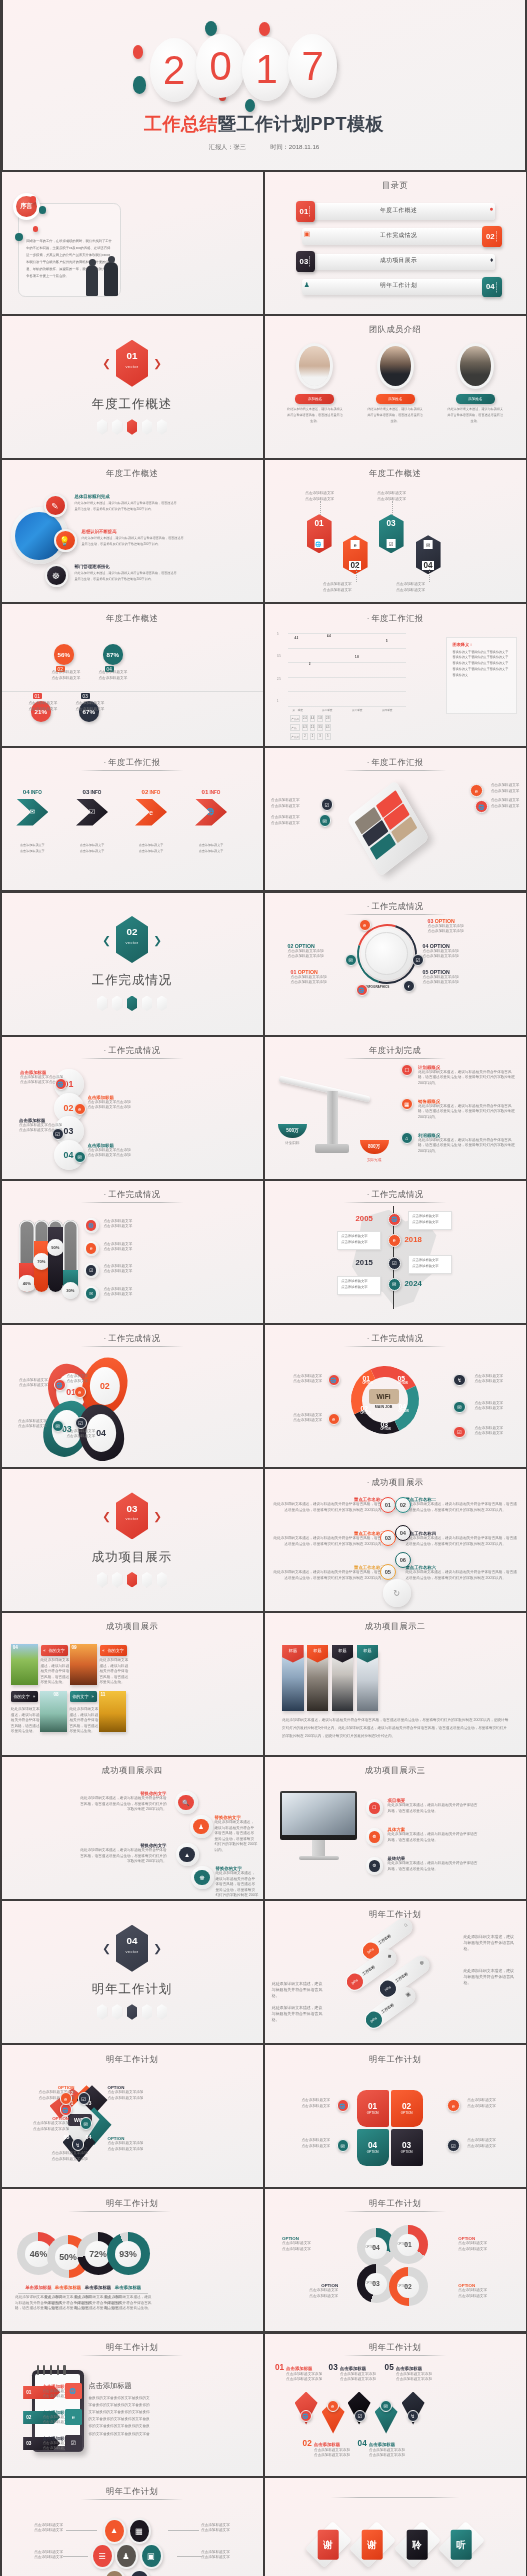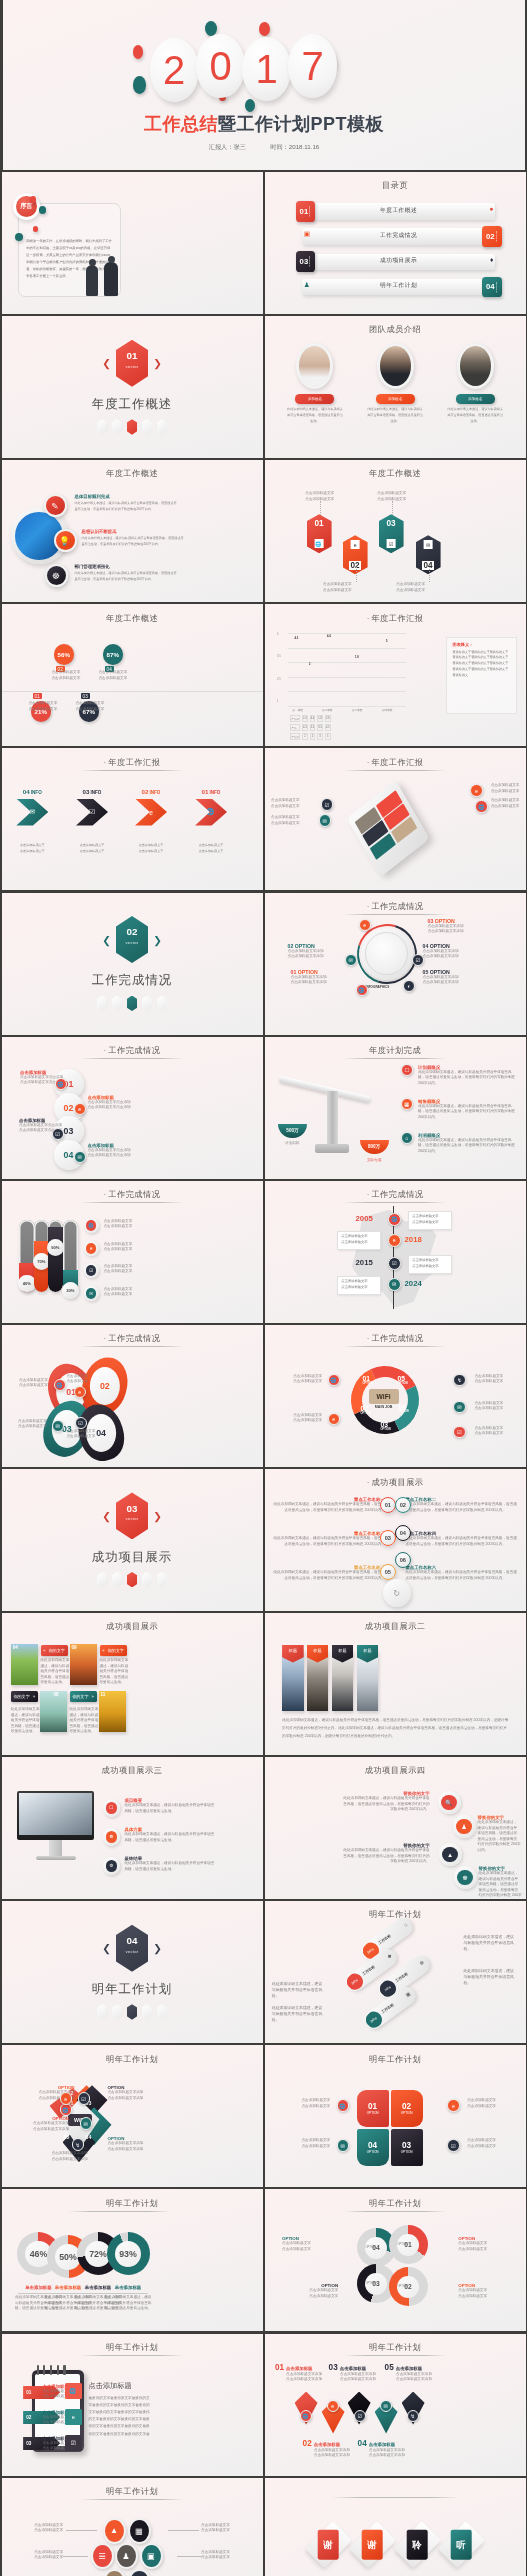--- a/index.html
+++ b/index.html
@@ -1148,20 +1148,53 @@
       <div class="gimg g-pen" style="left:42px;top:37px;width:21.6px;height:61px"></div>
       <div class="tagpin" style="left:42px;top:32px;background:linear-gradient(145deg,#fb6134,#dd3a14)">标题</div>
       <div class="gimg g-call" style="left:67px;top:37px;width:21.6px;height:61px"></div>
       <div class="tagpin" style="left:67px;top:32px;background:linear-gradient(145deg,#3b3642,#15121a)">标题</div>
       <div class="gimg g-doc" style="left:92px;top:37px;width:21.6px;height:61px"></div>
       <div class="tagpin" style="left:92px;top:32px;background:linear-gradient(145deg,#2d8e8a,#175856)">标题</div>
       <div class="tt" style="position:absolute;left:17.5px;right:16.5px;top:104px;line-height:2.2">此处添加详细文本描述，建议与标题相关并符合整体语言风格，语言描述尽量简洁生动，尽量将每页幻灯片的字数控制在 200字以内，据统计每页幻灯片的最好控制在5分钟之内。此处添加详细文本描述，建议与标题相关并符合整体语言风格，语言描述尽量简洁生动，尽量将每页幻灯片的字数控制在 200字以内，据统计每页幻灯片的最好控制在5分钟之内。</div>
     </div>
 
     <div class="slide">
+      <div class="s-title">成功项目展示四</div>
+      <div class="s-rule"></div>
+      <div class="lgi" style="left:173px;top:34px;width:23px;height:23px">
+          <i style="background:#e8493f;width:15.5px;height:15.5px;font-size:6.2px">🔍</i>
+        </div>
+      <div style="position:absolute;left:77px;top:34px;width:88px;text-align:right">
+        <div class="tt-h red">替换你的文字</div>
+        <div class="tt">此处添加详细文本描述，建议与标题相关并符合整体语言风格，语言描述尽量简洁生动，尽量将每页幻灯片的字数控制在 200字以内。</div>
+      </div>
+      <div class="lgi" style="left:188px;top:58px;width:23px;height:23px">
+          <i style="background:#f2572c;width:15.5px;height:15.5px;font-size:6.2px">♟</i>
+        </div>
+      <div style="position:absolute;left:213px;top:58px;width:43px">
+        <div class="tt-h orange">替换你的文字</div>
+        <div class="tt">此处添加详细文本描述，建议与标题相关并符合整体语言风格，语言描述尽量简洁生动，尽量将每页幻灯片的字数控制在 200字以内。</div>
+      </div>
+      <div class="lgi" style="left:174px;top:86px;width:23px;height:23px">
+          <i style="background:#2a3140;width:15.5px;height:15.5px;font-size:6.2px">▲</i>
+        </div>
+      <div style="position:absolute;left:77px;top:86px;width:88px;text-align:right">
+        <div class="tt-h dark">替换你的文字</div>
+        <div class="tt">此处添加详细文本描述，建议与标题相关并符合整体语言风格，语言描述尽量简洁生动，尽量将每页幻灯片的字数控制在 200字以内。</div>
+      </div>
+      <div class="lgi" style="left:189px;top:109px;width:23px;height:23px">
+          <i style="background:#1f6f6d;width:15.5px;height:15.5px;font-size:6.2px">☸</i>
+        </div>
+      <div style="position:absolute;left:214px;top:109px;width:43px">
+        <div class="tt-h teal">替换你的文字</div>
+        <div class="tt">此处添加详细文本描述，建议与标题相关并符合整体语言风格，语言描述尽量简洁生动，尽量将每页幻灯片的字数控制在 200字以内。</div>
+      </div>
+    </div>
+
+    <div class="slide">
       <div class="s-title">成功项目展示三</div>
       <div class="s-rule" style="left:66px;transform:none;"></div>
       <div class="monitor">
         <div class="mon-screen">
             <i></i>
           </div>
           <div class="mon-neck"></div>
           <div class="mon-base"></div>
       </div>
       <div class="lgi" style="left:101px;top:42px;width:17.5px;height:17.5px">
@@ -1177,53 +1210,20 @@
       <div style="position:absolute;left:123px;top:70px;width:93px">
         <div class="tt-h orange">具体方案</div>
         <div class="tt">此处添加详细文本描述，建议与标题相关并符合整体语言风格，语言描述尽量简洁生动。</div>
       </div>
       <div class="lgi" style="left:101px;top:100px;width:17.5px;height:17.5px">
           <i style="background:#2a3140;width:11.3px;height:11.3px">⚙</i>
         </div>
       <div style="position:absolute;left:123px;top:99px;width:93px">
         <div class="tt-h dark">最终结果</div>
         <div class="tt">此处添加详细文本描述，建议与标题相关并符合整体语言风格，语言描述尽量简洁生动。</div>
-      </div>
-    </div>
-
-    <div class="slide">
-      <div class="s-title">成功项目展示四</div>
-      <div class="s-rule"></div>
-      <div class="lgi" style="left:173px;top:34px;width:23px;height:23px">
-          <i style="background:#e8493f;width:15.5px;height:15.5px;font-size:6.2px">🔍</i>
-        </div>
-      <div style="position:absolute;left:77px;top:34px;width:88px;text-align:right">
-        <div class="tt-h red">替换你的文字</div>
-        <div class="tt">此处添加详细文本描述，建议与标题相关并符合整体语言风格，语言描述尽量简洁生动，尽量将每页幻灯片的字数控制在 200字以内。</div>
-      </div>
-      <div class="lgi" style="left:188px;top:58px;width:23px;height:23px">
-          <i style="background:#f2572c;width:15.5px;height:15.5px;font-size:6.2px">♟</i>
-        </div>
-      <div style="position:absolute;left:213px;top:58px;width:43px">
-        <div class="tt-h orange">替换你的文字</div>
-        <div class="tt">此处添加详细文本描述，建议与标题相关并符合整体语言风格，语言描述尽量简洁生动，尽量将每页幻灯片的字数控制在 200字以内。</div>
-      </div>
-      <div class="lgi" style="left:174px;top:86px;width:23px;height:23px">
-          <i style="background:#2a3140;width:15.5px;height:15.5px;font-size:6.2px">▲</i>
-        </div>
-      <div style="position:absolute;left:77px;top:86px;width:88px;text-align:right">
-        <div class="tt-h dark">替换你的文字</div>
-        <div class="tt">此处添加详细文本描述，建议与标题相关并符合整体语言风格，语言描述尽量简洁生动，尽量将每页幻灯片的字数控制在 200字以内。</div>
-      </div>
-      <div class="lgi" style="left:189px;top:109px;width:23px;height:23px">
-          <i style="background:#1f6f6d;width:15.5px;height:15.5px;font-size:6.2px">☸</i>
-        </div>
-      <div style="position:absolute;left:214px;top:109px;width:43px">
-        <div class="tt-h teal">替换你的文字</div>
-        <div class="tt">此处添加详细文本描述，建议与标题相关并符合整体语言风格，语言描述尽量简洁生动，尽量将每页幻灯片的字数控制在 200字以内。</div>
       </div>
     </div>
 
     <div class="slide">
       <div class="sec">
         <div class="hexrow">
           <div class="arrowchev dark">❮</div>
           <div class="hex big acc-dark">
             <div class="hx-num">04</div>
               <div class="hx-sub">vector</div>

